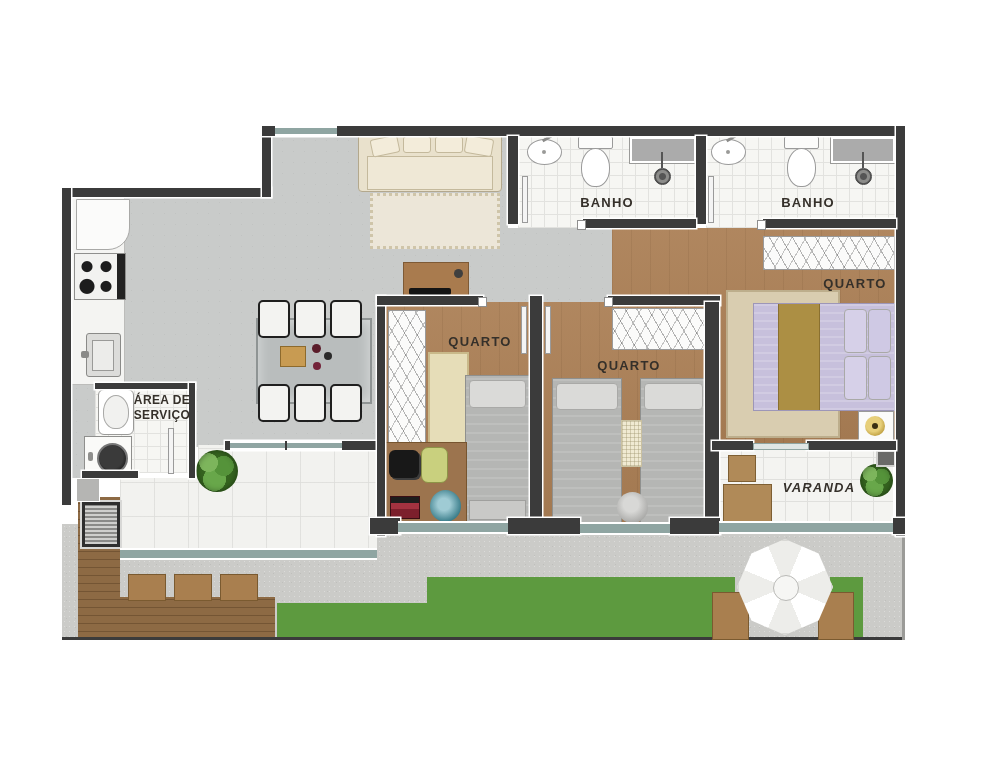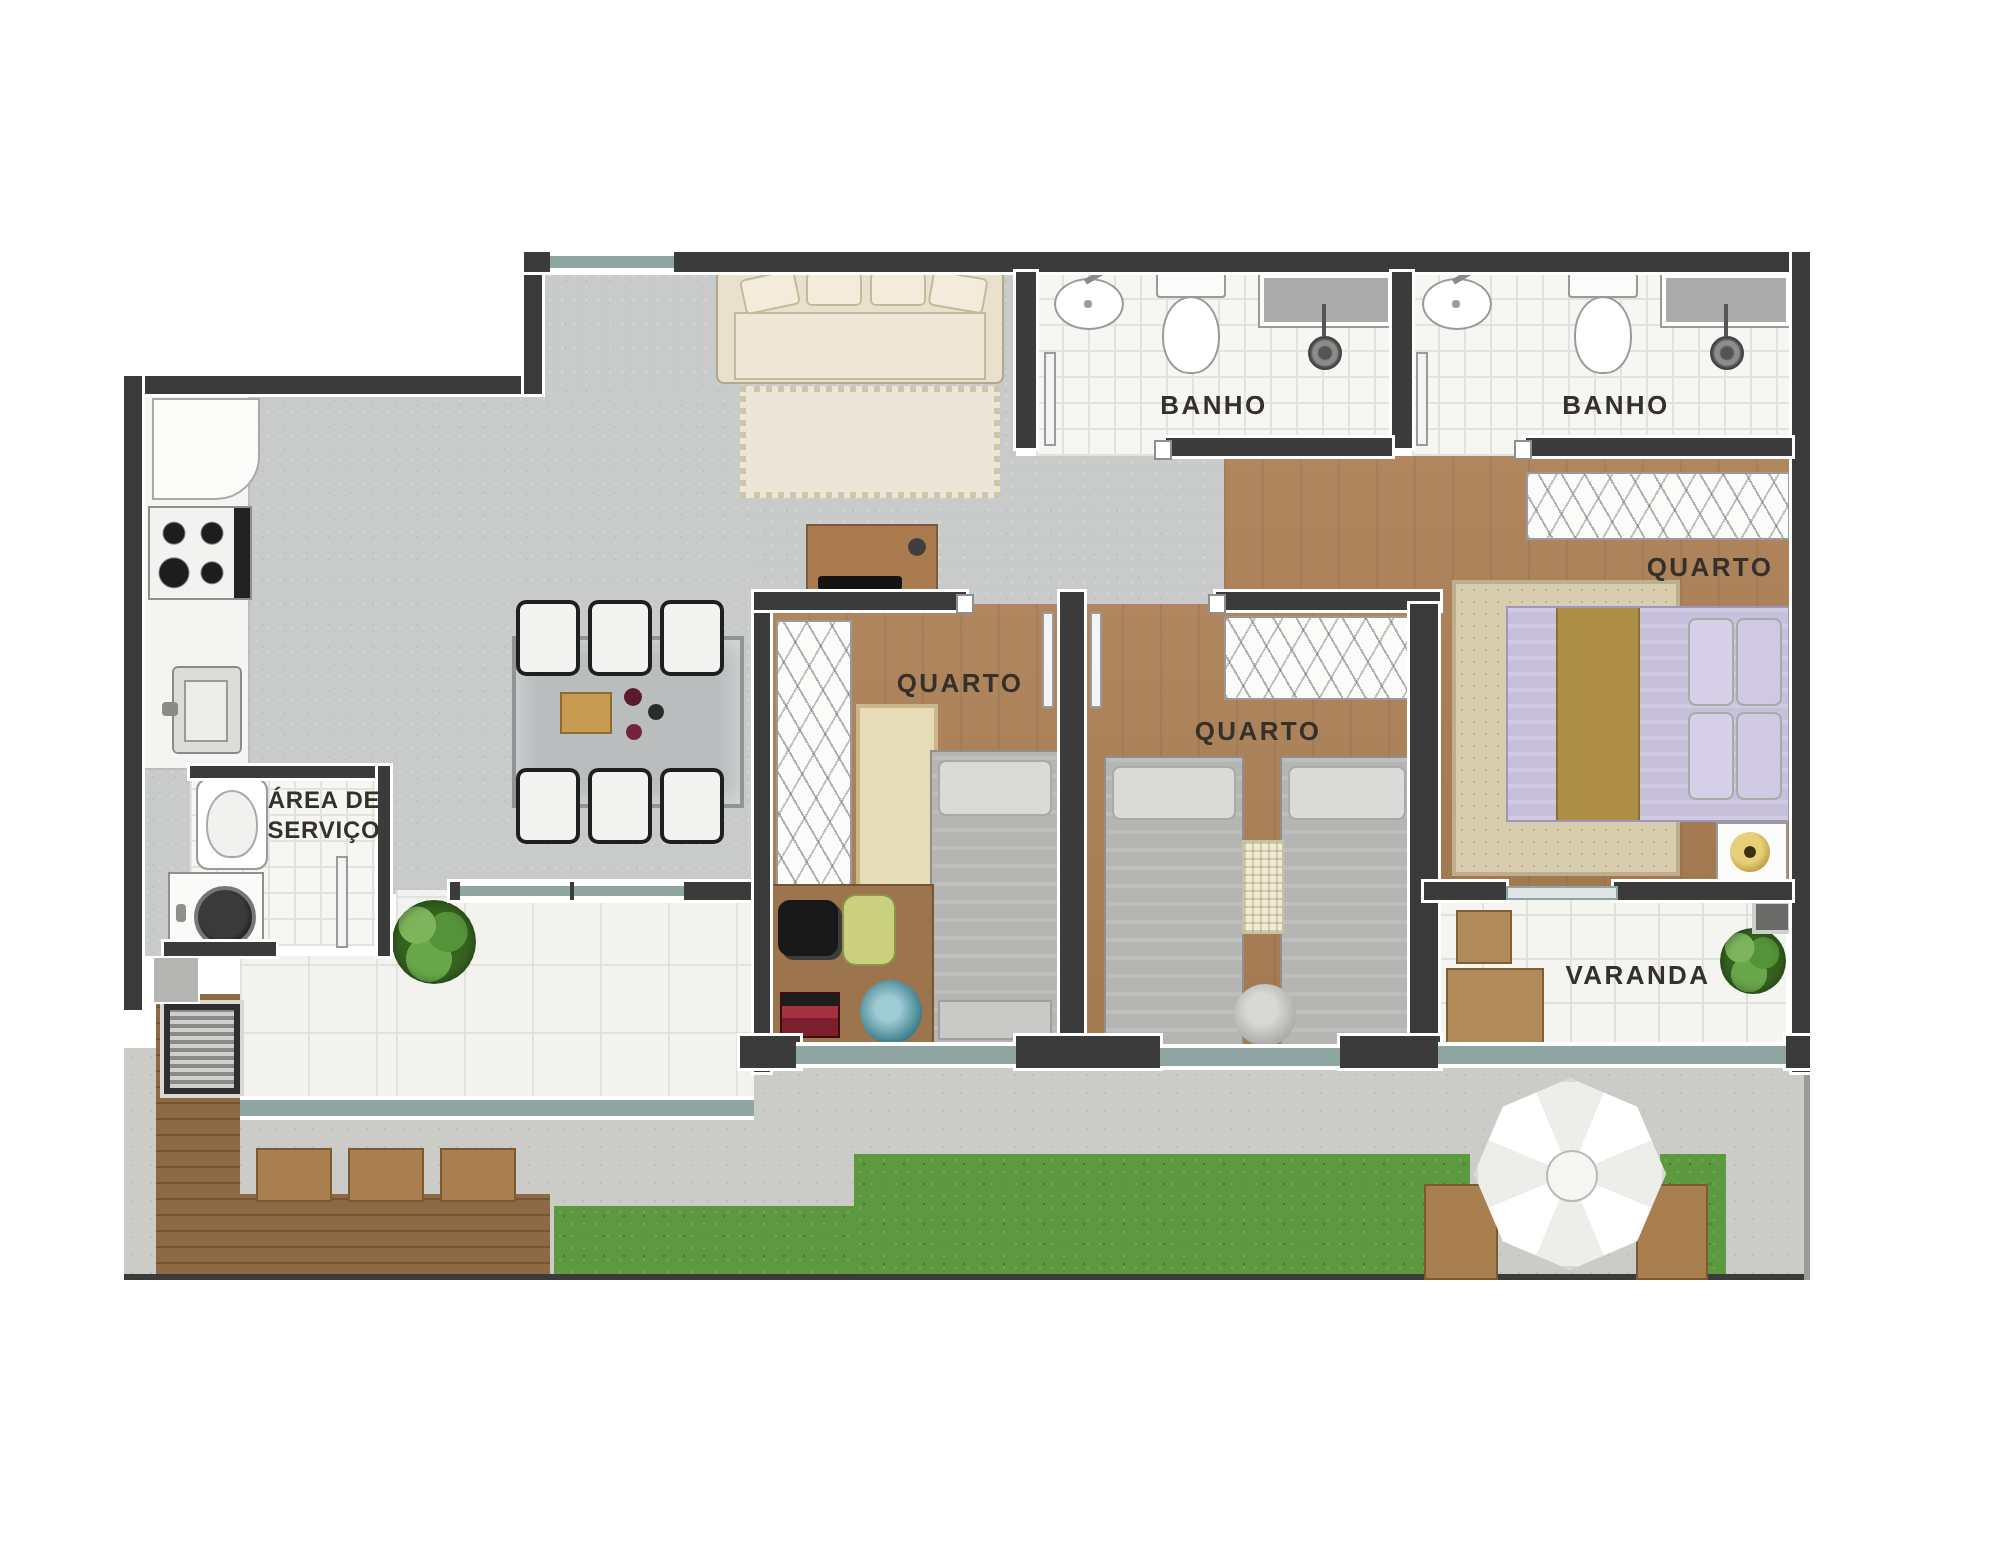--- a/index.html
+++ b/index.html
@@ -242,15 +242,15 @@
   <div class="glass" style="left:580px;top:522px;width:90px;height:13px;"></div>
   <div class="glass" style="left:719px;top:521px;width:174px;height:13px;"></div>
   <div class="glass" style="left:120px;top:548px;width:257px;height:12px;"></div>
 
   <div class="label" style="left:569px;top:195px;width:76px;">BANHO</div>
   <div class="label" style="left:770px;top:195px;width:76px;">BANHO</div>
   <div class="label" style="left:430px;top:334px;width:100px;">QUARTO</div>
   <div class="label" style="left:588px;top:358px;width:82px;">QUARTO</div>
   <div class="label" style="left:815px;top:276px;width:80px;">QUARTO</div>
   <div class="label" style="left:126px;top:393px;width:72px;font-size:12px;letter-spacing:.4px;">ÁREA DE SERVIÇO</div>
-  <div class="label" style="left:773px;top:480px;width:92px;">VARANDA</div>
+  <div class="label" style="left:773px;top:480px;width:92px;font-style:italic;">VARANDA</div>
 
 </div>
 
 </body></html>

